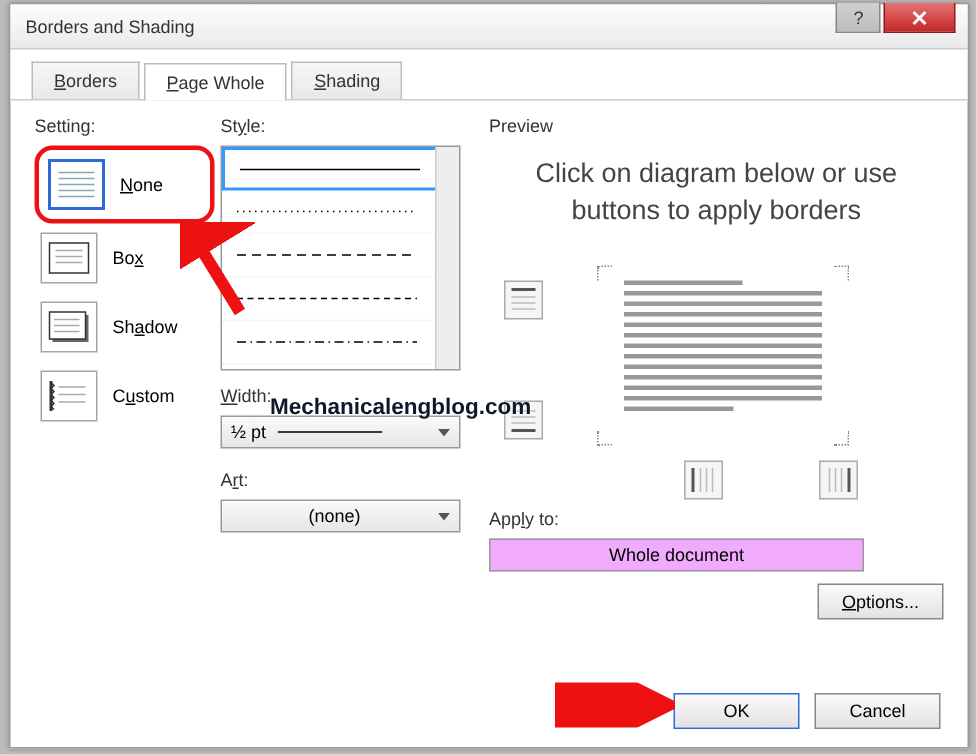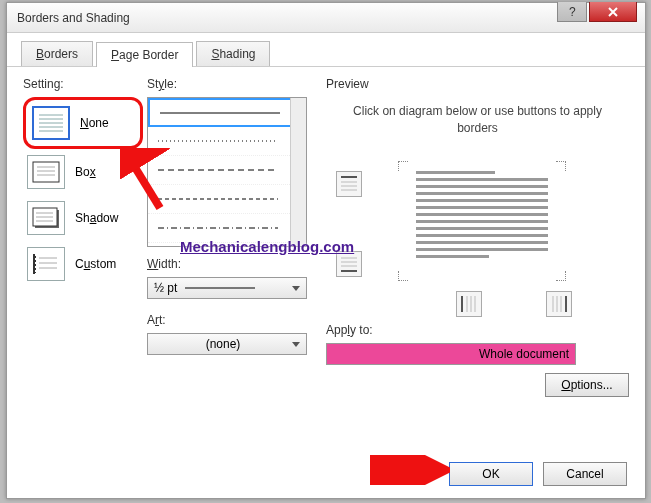--- a/index.html
+++ b/index.html
@@ -21,34 +21,34 @@
 .setting-icon { width: 38px; height: 34px; border: 1px solid #9aa; background:#fff; display:flex; align-items:center; justify-content:center; }
 .setting-icon.selected { border: 2px solid #2e6bd6; }
 .col-style { width: 175px; }
 .style-list { width: 160px; height: 150px; border:1px solid #999; background:#fff; overflow:hidden; position:relative; }
 .style-row { height: 29px; border-bottom:1px dotted #eee; display:flex; align-items:center; padding:0 10px; }
 .style-row.sel { border: 2px solid #3399ff; }
 .style-scrollbar { position:absolute; right:0; top:0; width:16px; height:100%; background:#eee; border-left:1px solid #ccc; }
 .drop { width: 160px; height: 22px; border:1px solid #999; background:linear-gradient(#fafafa,#e6e6e6); display:flex; align-items:center; padding:0 6px; justify-content:space-between; cursor:pointer; }
 .drop .arrow { border-left:4px solid transparent; border-right:4px solid transparent; border-top:5px solid #555; }
 .col-preview { flex:1; }
-.preview-text { text-align:center; font-size:12px; color:#444; line-height:1.4; padding: 6px 8px 14px 8px; }
+.preview-text { text-align:center; font-size:18px; color:#444; line-height:1.4; padding: 6px 8px 14px 8px; }
 .preview-box { position:relative; height: 160px; }
 .pv-btn { width: 26px; height: 26px; border:1px solid #aaa; background:#f5f5f5; position:absolute; cursor:pointer; }
 .pv-doc { position:absolute; left: 72px; top: 10px; width: 168px; height: 120px; }
 .corner { position:absolute; width:10px; height:10px; border:1px dotted #888; }
 .doclines { position:absolute; left:18px; top:10px; right:18px; }
 .doclines div { height:3px; background:#999; margin-bottom:4px; }
 .footer { position:absolute; right:18px; bottom:12px; display:flex; gap:10px; }
 .btn { min-width: 84px; height: 24px; border:1px solid #888; background:linear-gradient(#fafafa,#e2e2e2); cursor:pointer; display:flex; align-items:center; justify-content:center; padding: 0 12px; }
 .btn.ok { border-color:#2e6bd6; }
 .apply-row { margin-top: 12px; }
-.apply-drop { width: 250px; height:22px; border:1px solid #999; display:flex; align-items:center; justify-content:flex-end; padding:0 6px; background:#ec4899; cursor:pointer; }
+.apply-drop { width: 250px; height:22px; border:1px solid #999; display:flex; align-items:center; justify-content:center; padding:0 6px; background:#f0abfc; cursor:pointer; }
 .options-btn { margin-top: 8px; float:right; }
-.watermark { position:absolute; left:180px; top:238px; color:#4c1d95; font-weight:bold; font-size:15px; text-shadow:0 0 2px #fff; pointer-events:none;text-decoration:underline; }
+.watermark { position:absolute; left:180px; top:263px; color:#0f172a; font-weight:bold; font-size:15px; text-shadow:0 0 2px #fff; pointer-events:none; }
 .red-arrow { position:absolute; pointer-events:none; }
 .underline-first { text-decoration: underline; }
 svg.icon { display:block; }
 </style>
 </head>
 <body>
 
 <div class="dialog">
   <div class="titlebar">
     <span class="title">Borders and Shading</span>
@@ -64,21 +64,21 @@
           </svg>
       </div>
     </div>
   </div>
 
   <div class="tabs">
     <div class="tab">
       <span><span class="underline-first">B</span><span>orders</span></span>
     </div>
     <div class="tab active">
-      <span><span class="underline-first">P</span><span>age Border</span></span>
+      <span><span class="underline-first">P</span><span>age Whole</span></span>
     </div>
     <div class="tab">
       <span><span class="underline-first">S</span><span>hading</span></span>
     </div>
   </div>
 
   <div class="body">
 
     <div class="col-setting">
       <div class="section-label">Setting:</div>

